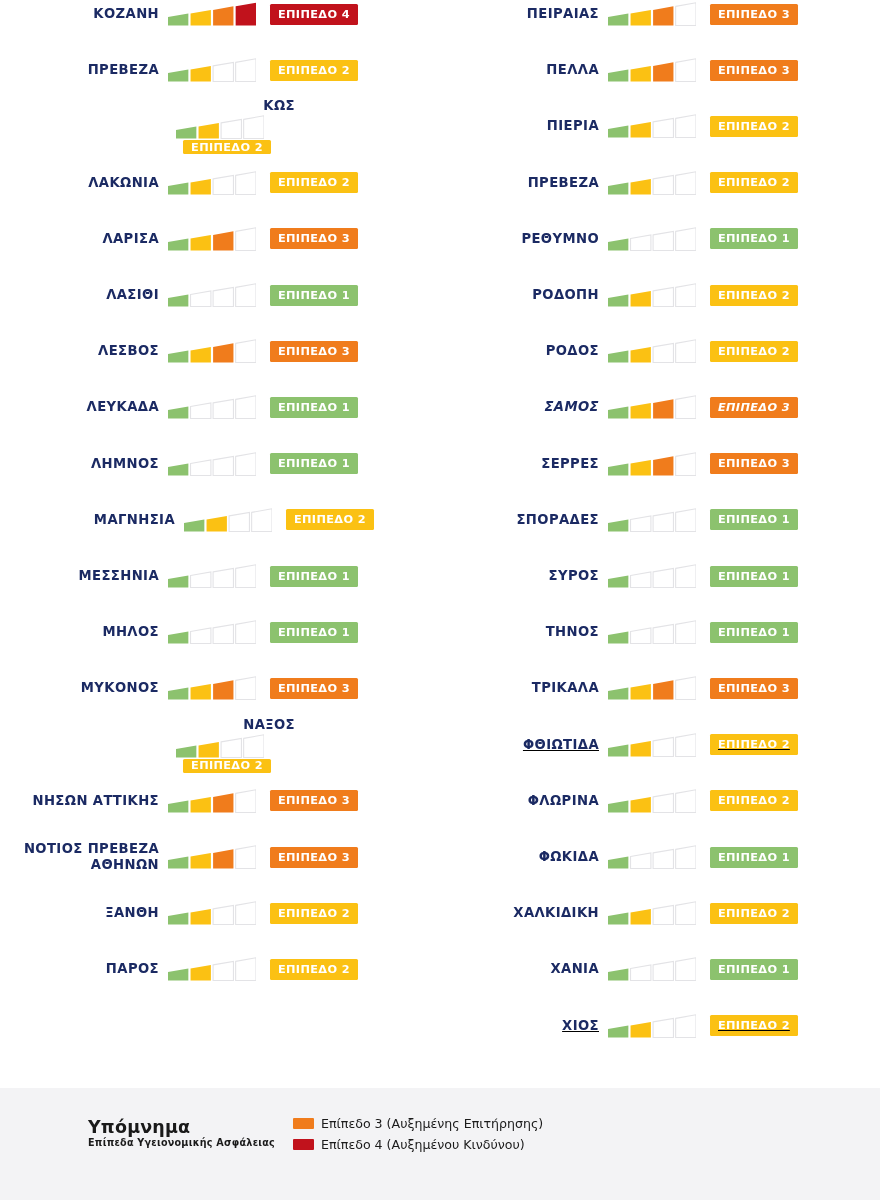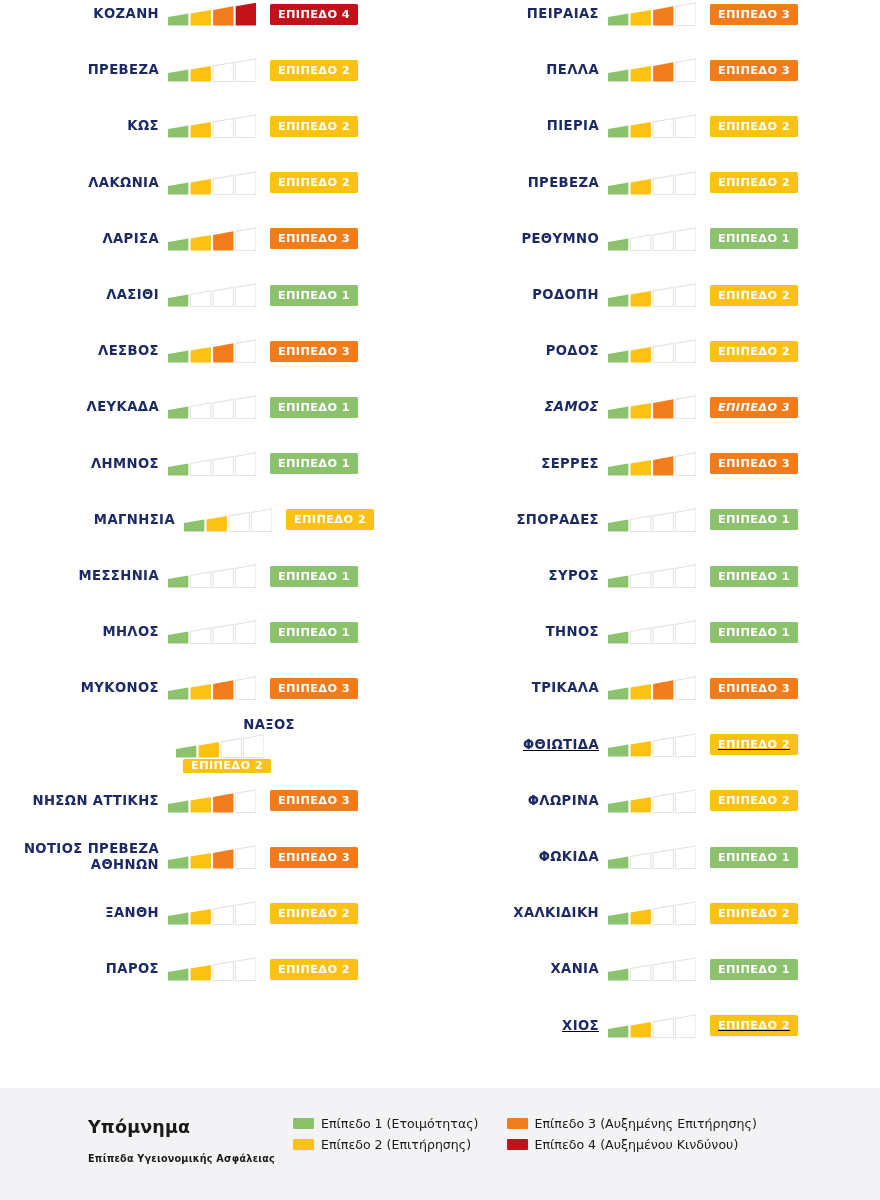--- a/index.html
+++ b/index.html
@@ -73,21 +73,21 @@
     left: 88px; top: 26px;
     display: flex;
     align-items: flex-start;
   }
   .legend-title-box { width: 205px; padding-top: 3px; }
   .legend-title {
     font-size: 17.5px; font-weight: bold; color: #1a1a1a;
     letter-spacing: 0.2px;
   }
   .legend-sub {
-    margin-top: 16px;
+    margin-top: 0;
     font-size: 9.6px; font-weight: bold; color: #1a1a1a;
     letter-spacing: 0.25px;
   }
   .legend-cols { display: flex; gap: 28px; padding-top: 2px; }
   .legend-col { display: flex; flex-direction: column; gap: 6px; }
   .legend-item { display: flex; align-items: center; gap: 7px; }
   .legend-swatch { width: 21px; height: 11px; flex: 0 0 auto; border-radius: 1px; }
   .legend-label { font-size: 12.6px; color: #1b1b1b; white-space: nowrap; }
 </style>
 </head>
@@ -114,21 +114,21 @@
           <div class="meter">
             <svg width="88" height="26" viewBox="0 0 88 26">
               <path d="M0.00,16.00 L20.35,12.45 L20.35,24.5 L0.00,24.5 Z" fill="#8cc26e"></path>
               <path d="M22.55,12.45 L42.90,8.90 L42.90,24.5 L22.55,24.5 Z" fill="#fbc113"></path>
               <path d="M45.10,8.90 L65.45,5.35 L65.45,24.5 L45.10,24.5 Z" fill="#ffffff" stroke="#e3e3e6" stroke-width="1.1"></path>
               <path d="M67.65,5.35 L88.00,1.80 L88.00,24.5 L67.65,24.5 Z" fill="#ffffff" stroke="#e3e3e6" stroke-width="1.1"></path>
             </svg>
           </div>
           <div class="badge" style="background: rgb(251, 193, 19);">ΕΠΙΠΕΔΟ 2</div>
         </div>
-        <div class="row" style="top: 98.4px;">
+        <div class="row" style="top: 98.4px; flex-direction: column;">
           <div class="region-name">ΚΩΣ</div>
           <div class="meter">
             <svg width="88" height="26" viewBox="0 0 88 26">
               <path d="M0.00,16.00 L20.35,12.45 L20.35,24.5 L0.00,24.5 Z" fill="#8cc26e"></path>
               <path d="M22.55,12.45 L42.90,8.90 L42.90,24.5 L22.55,24.5 Z" fill="#fbc113"></path>
               <path d="M45.10,8.90 L65.45,5.35 L65.45,24.5 L45.10,24.5 Z" fill="#ffffff" stroke="#e3e3e6" stroke-width="1.1"></path>
               <path d="M67.65,5.35 L88.00,1.80 L88.00,24.5 L67.65,24.5 Z" fill="#ffffff" stroke="#e3e3e6" stroke-width="1.1"></path>
             </svg>
           </div>
           <div class="badge" style="background: rgb(251, 193, 19);">ΕΠΙΠΕΔΟ 2</div>
@@ -548,30 +548,20 @@
 
   <div class="footer">
     <div class="legend-inner">
       <div class="legend-title-box">
         <div class="legend-title">Υπόμνημα</div>
         <div class="legend-sub">Επίπεδα Υγειονομικής Ασφάλειας</div>
       </div>
       <div class="legend-cols">
         <div class="legend-col">
             <div class="legend-item">
-              <span class="legend-swatch" style="background: rgb(140, 194, 110);"></span>
-              <span class="legend-label">Επίπεδο 1 (Ετοιμότητας)</span>
-            </div>
-            <div class="legend-item">
-              <span class="legend-swatch" style="background: rgb(251, 193, 19);"></span>
-              <span class="legend-label">Επίπεδο 2 (Επιτήρησης)</span>
-            </div>
-          </div>
-        <div class="legend-col">
-            <div class="legend-item">
               <span class="legend-swatch" style="background: rgb(240, 124, 28);"></span>
               <span class="legend-label">Επίπεδο 3 (Αυξημένης Επιτήρησης)</span>
             </div>
             <div class="legend-item">
               <span class="legend-swatch" style="background: rgb(193, 18, 28);"></span>
               <span class="legend-label">Επίπεδο 4 (Αυξημένου Κινδύνου)</span>
             </div>
           </div>
       </div>
     </div>

